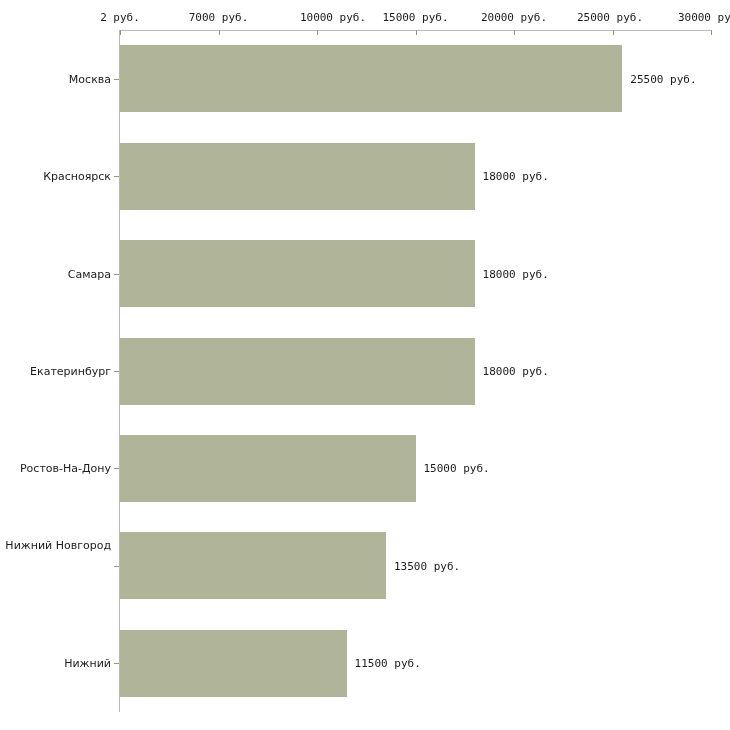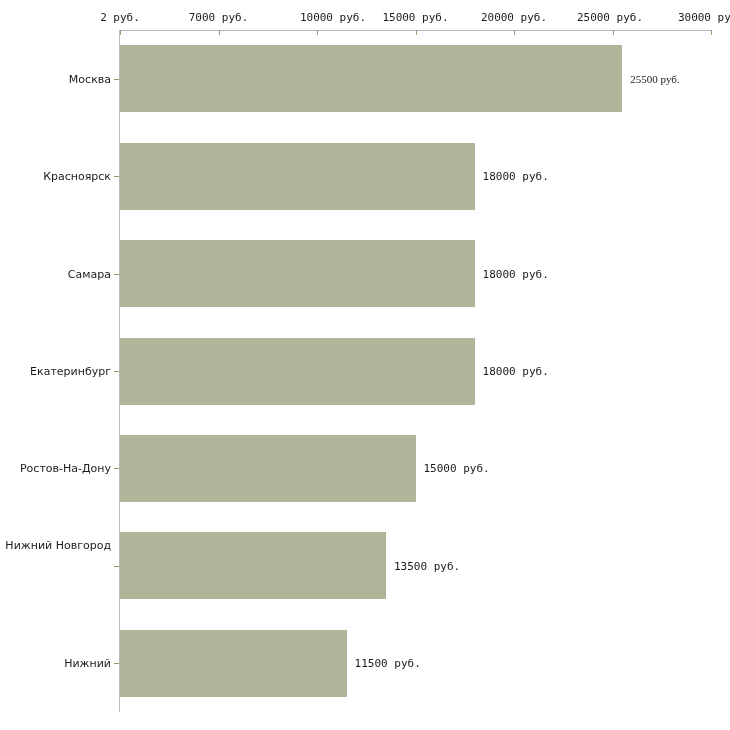--- a/index.html
+++ b/index.html
@@ -124,21 +124,21 @@
       <div class="x-tick-label" style="left: 610px;">25000 руб.</div>
       <div class="x-tick-mark" style="left: 612.5px;"></div>
       <div class="x-tick-label" style="left: 711px;">30000 руб.</div>
       <div class="x-tick-mark" style="left: 711px;"></div>
     </div>
 
   <div id="y-axis-line"></div>
 
   <div id="plot-area">
       <div class="bar" title="Москва" style="top: 15.2143px; height: 67px; width: 502.35px; background: rgb(176, 180, 152);"></div>
-      <div class="bar-value-label" style="left: 510.35px; top: 48.7143px; font-family: Liberation Serif, serif;">25500 руб.</div>
+      <div class="bar-value-label" style="left: 510.35px; top: 48.7143px;">25500 руб.</div>
       <div class="bar" title="Красноярск" style="top: 112.643px; height: 67px; width: 354.6px; background: rgb(176, 180, 152);"></div>
       <div class="bar-value-label" style="left: 362.6px; top: 146.143px;">18000 руб.</div>
       <div class="bar" title="Самара" style="top: 210.071px; height: 67px; width: 354.6px; background: rgb(176, 180, 152);"></div>
       <div class="bar-value-label" style="left: 362.6px; top: 243.571px;">18000 руб.</div>
       <div class="bar" title="Екатеринбург" style="top: 307.5px; height: 67px; width: 354.6px; background: rgb(176, 180, 152);"></div>
       <div class="bar-value-label" style="left: 362.6px; top: 341px;">18000 руб.</div>
       <div class="bar" title="Ростов-На-Дону" style="top: 404.929px; height: 67px; width: 295.5px; background: rgb(176, 180, 152);"></div>
       <div class="bar-value-label" style="left: 303.5px; top: 438.429px;">15000 руб.</div>
       <div class="bar" title="Нижний Новгород" style="top: 502.357px; height: 67px; width: 265.95px; background: rgb(176, 180, 152);"></div>
       <div class="bar-value-label" style="left: 273.95px; top: 535.857px;">13500 руб.</div>

